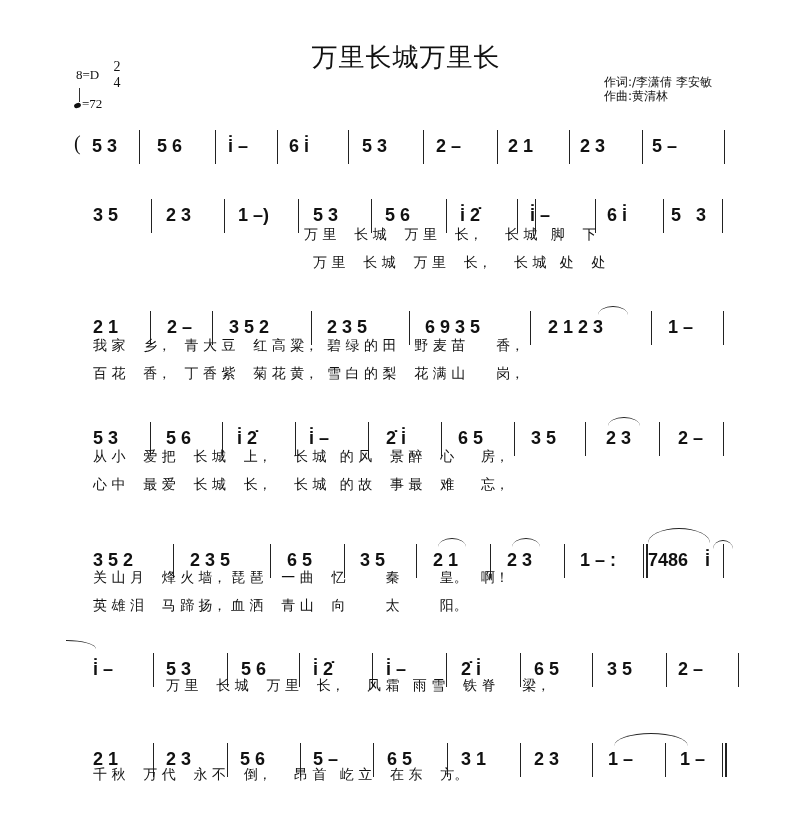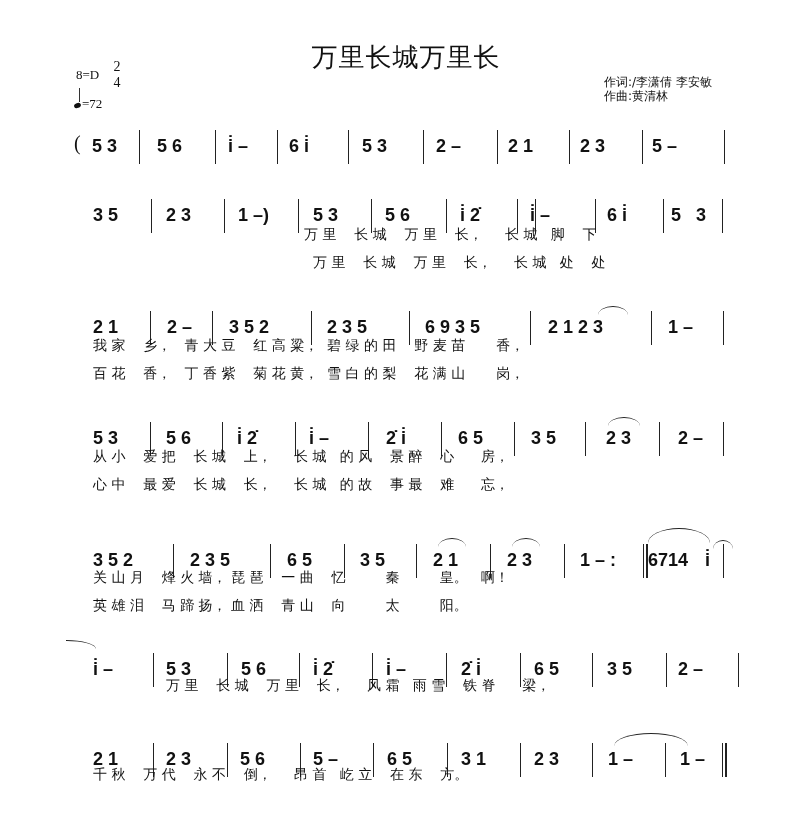--- a/index.html
+++ b/index.html
@@ -110,21 +110,21 @@
     <div class="bar" style="left: 723px; top: 422px; height: 34px;"></div>
     <div class="lyric" style="left: 93px; top: 448px;">从 小    爱 把    长 城    上，     长 城   的 风    景 醉    心      房，</div>
     <div class="lyric" style="left: 93px; top: 476px;">心 中    最 爱    长 城    长，     长 城   的 故    事 最    难      忘，</div>
     <div class="notes" style="left: 93px; top: 550px;">3 5 2</div>
     <div class="notes" style="left: 190px; top: 550px;">2 3 5</div>
     <div class="notes" style="left: 287px; top: 550px;">6 5</div>
     <div class="notes" style="left: 360px; top: 550px;">3 5</div>
     <div class="notes" style="left: 433px; top: 550px;">2 1</div>
     <div class="notes" style="left: 507px; top: 550px;">2 3</div>
     <div class="notes" style="left: 580px; top: 550px;">1 – :</div>
-    <div class="notes" style="left: 648px; top: 550px;">6714</div>
+    <div class="notes" style="left: 648px; top: 550px;">7486</div>
     <div class="notes" style="left: 705px; top: 550px;">i̇</div>
     <div class="bar" style="left: 173px; top: 544px; height: 34px;"></div>
     <div class="bar" style="left: 270px; top: 544px; height: 34px;"></div>
     <div class="bar" style="left: 344px; top: 544px; height: 34px;"></div>
     <div class="bar" style="left: 416px; top: 544px; height: 34px;"></div>
     <div class="bar" style="left: 490px; top: 544px; height: 34px;"></div>
     <div class="bar" style="left: 564px; top: 544px; height: 34px;"></div>
     <div class="dbl" style="left: 643px; top: 544px; height: 34px;"></div>
     <div class="bar" style="left: 723px; top: 544px; height: 34px;"></div>
     <div class="lyric" style="left: 93px; top: 569px;">关 山 月    烽 火 墙， 琵 琶    一 曲    忆         秦         皇。   啊！</div>

